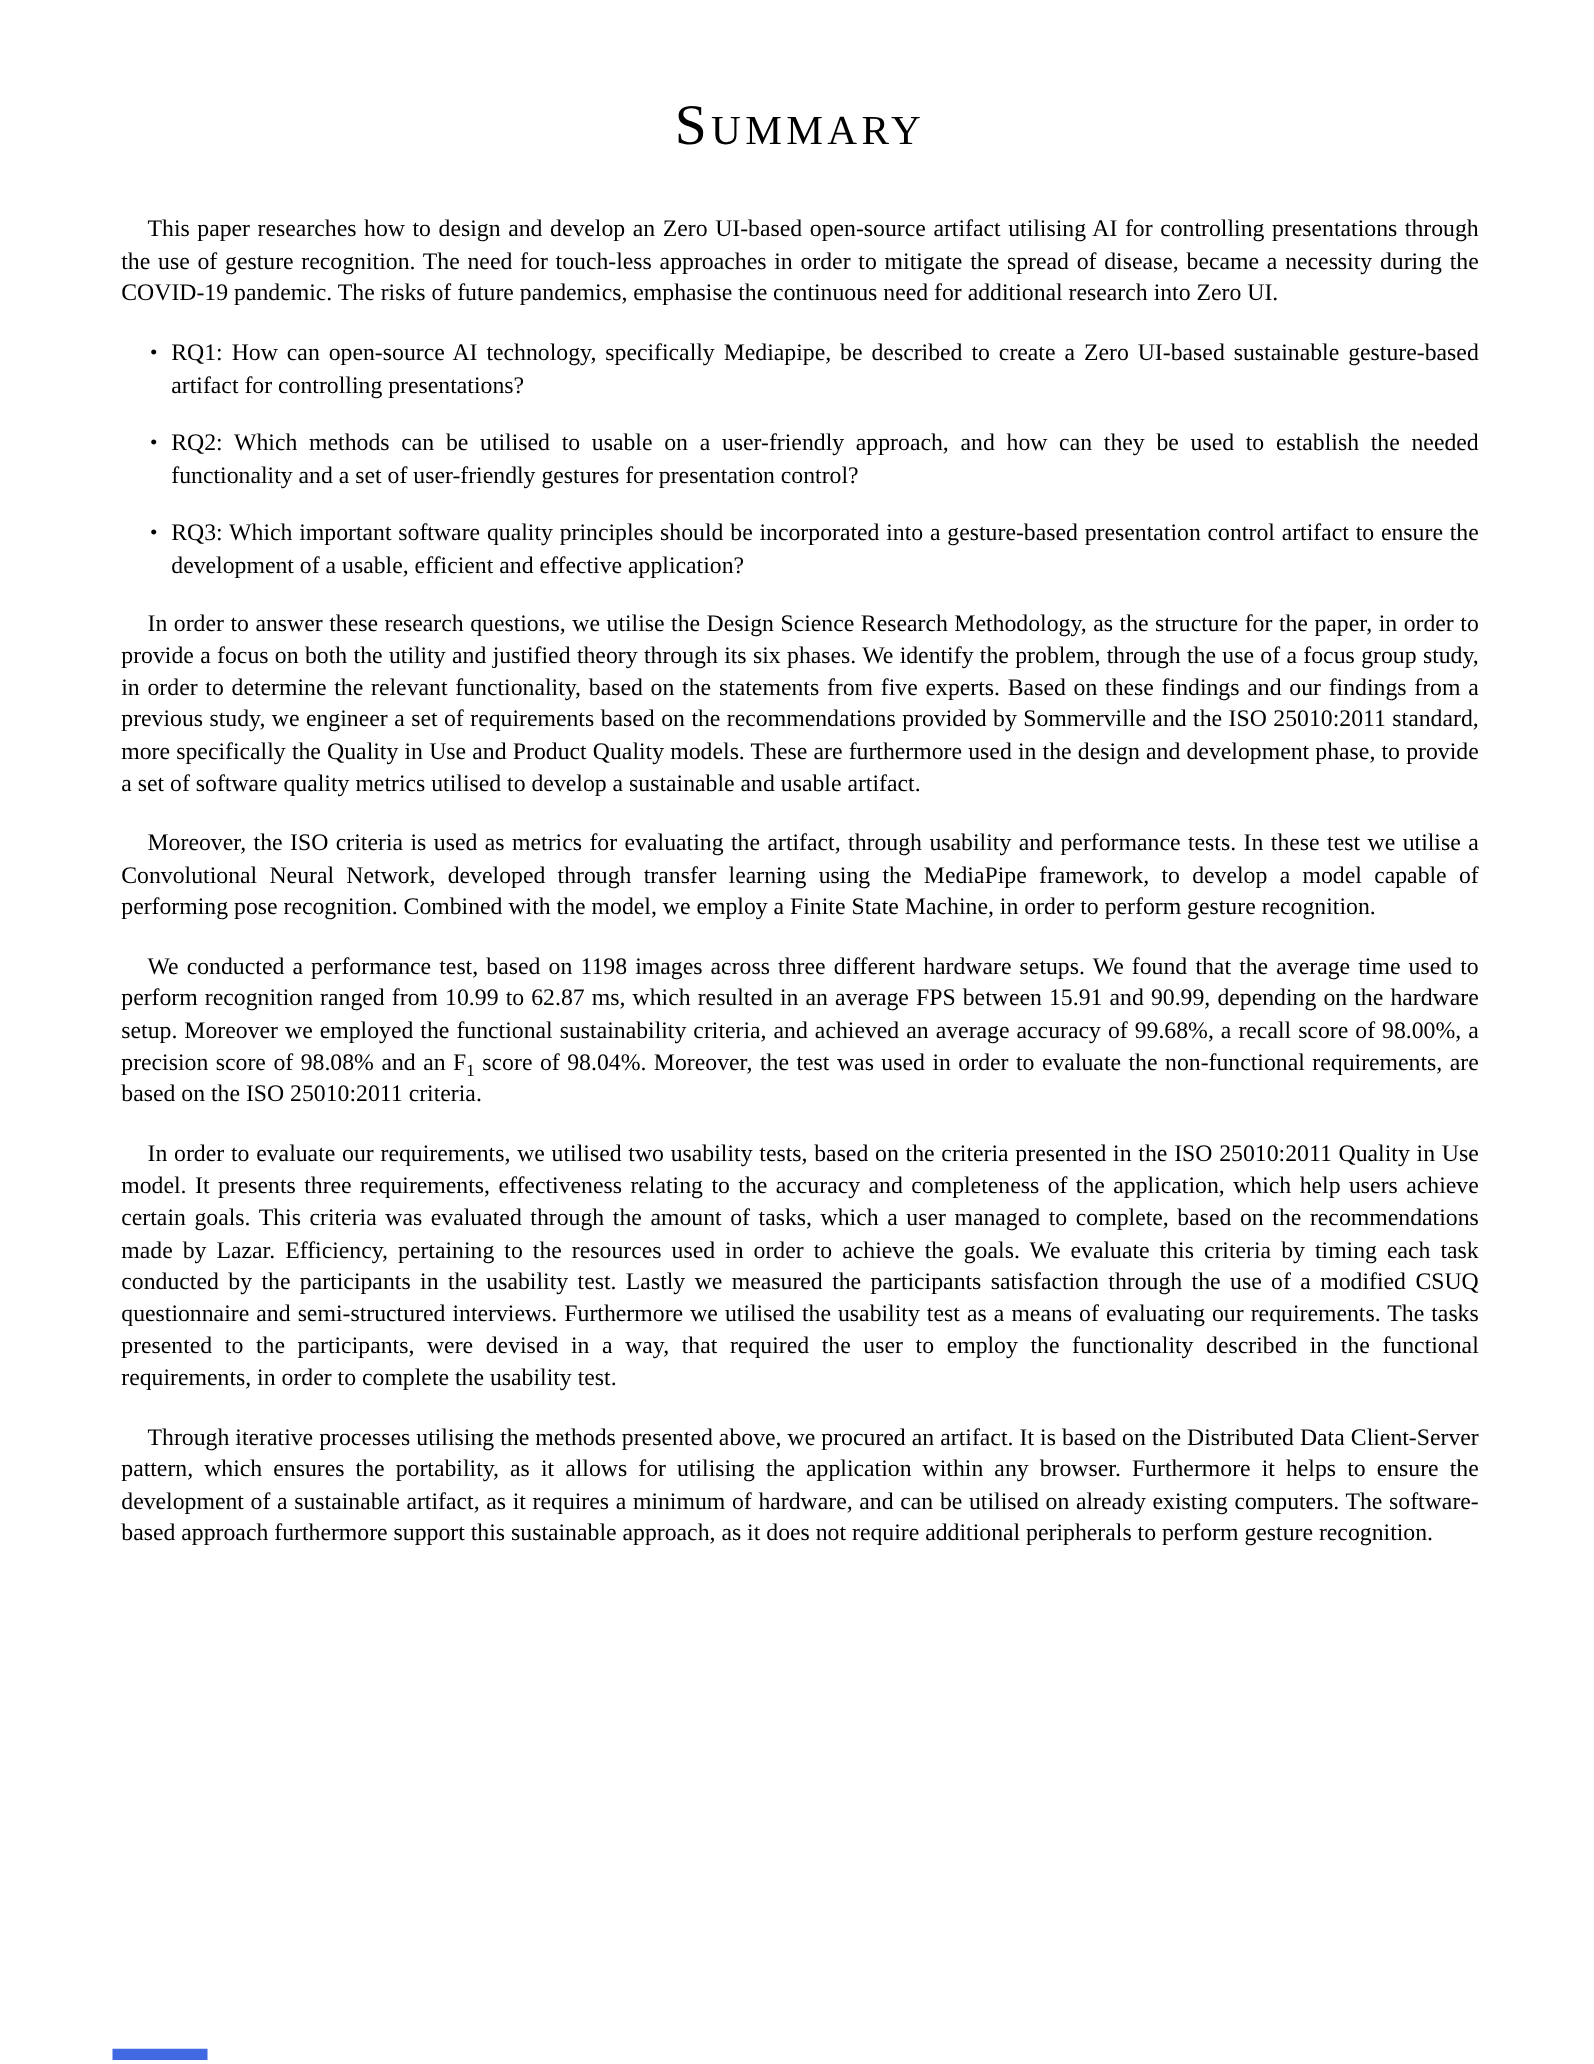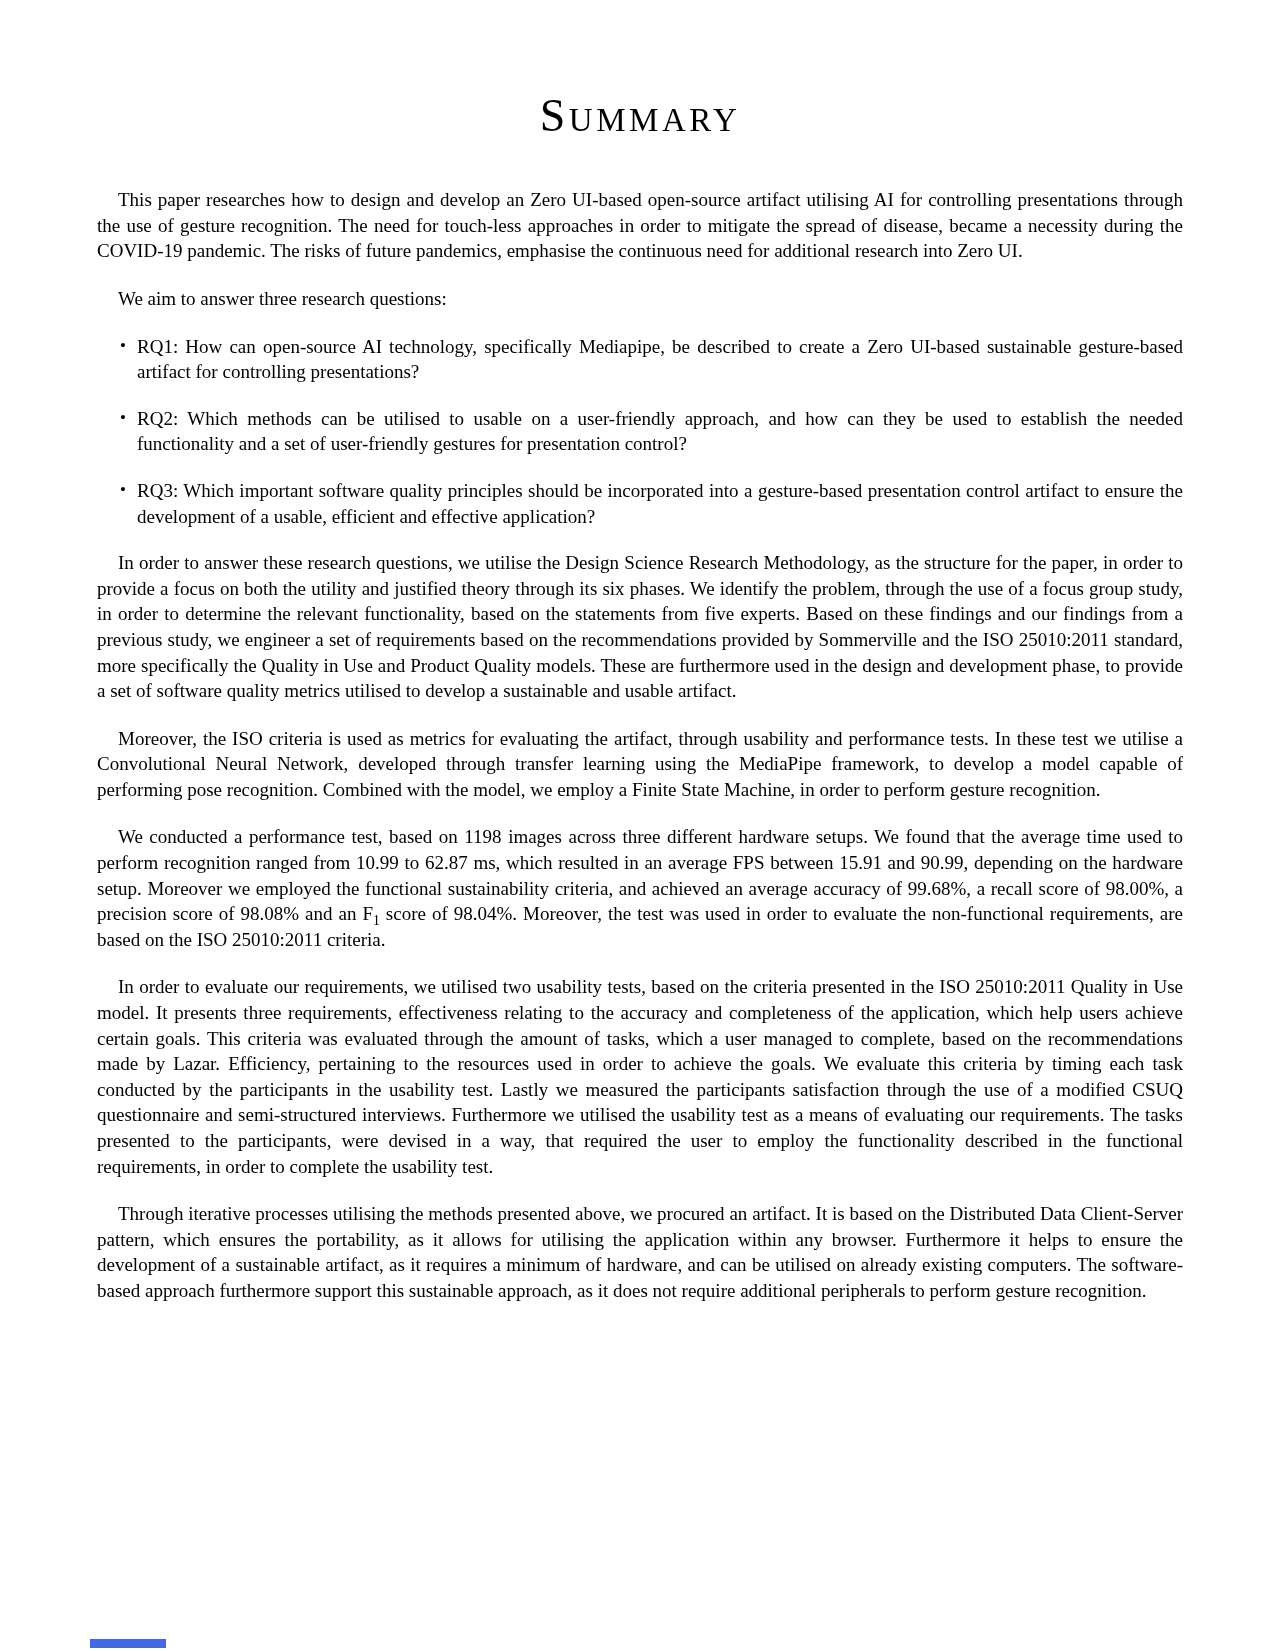--- a/index.html
+++ b/index.html
@@ -8,21 +8,21 @@
     width: 1275px;
     height: 1651px;
     background: #ffffff;
     font-family: "Liberation Serif", "DejaVu Serif", serif;
     color: #000000;
     overflow: hidden;
   }
   .doc {
     position: absolute;
     left: 97px;
-    top: 88px;
+    top: 72px;
     width: 1086px;
   }
   .title {
     margin: 0 0 44px 0;
     text-align: center;
     font-size: 33px;
     font-weight: 500;
     letter-spacing: 3.5px;
     text-transform: uppercase;
     line-height: 1.2;
@@ -70,21 +70,20 @@
   }
 </style>
 </head>
 <body>
 
 <div class="page">
   <div class="doc">
     <h1 class="title">Summary</h1>
     <div class="body-text">
         <div class="para"><span class="seg-n">This paper researches how to design and develop an Zero UI-based open-source artifact utilising AI for controlling presentations through the use of gesture recognition. The need for touch-less approaches in order to mitigate the spread of disease, became a necessity during the COVID-19 pandemic. The risks of future pandemics, emphasise the continuous need for additional research into Zero UI.</span></div>
-        <div class="para"><span class="seg-n">We aim to answer three research questions:</span></div>
         <div class="bullet-item"><span class="bullet-marker">•</span><span class="seg-b">RQ1:</span><span class="seg-n"> How can open-source AI technology, specifically Mediapipe, be described to create a Zero UI-based sustainable gesture-based artifact for controlling presentations?</span></div>
         <div class="bullet-item"><span class="bullet-marker">•</span><span class="seg-b">RQ2:</span><span class="seg-n"> Which methods can be utilised to usable on a user-friendly approach, and how can they be used to establish the needed functionality and a set of user-friendly gestures for presentation control?</span></div>
         <div class="bullet-item"><span class="bullet-marker">•</span><span class="seg-b">RQ3:</span><span class="seg-n"> Which important software quality principles should be incorporated into a gesture-based presentation control artifact to ensure the development of a usable, efficient and effective application?</span></div>
         <div class="para"><span class="seg-n">In order to answer these research questions, we utilise the Design Science Research Methodology, as the structure for the paper, in order to provide a focus on both the </span><span class="seg-i">utility</span><span class="seg-n"> and </span><span class="seg-i">justified theory</span><span class="seg-n"> through its six phases. We identify the problem, through the use of a focus group study, in order to determine the relevant functionality, based on the statements from five experts. Based on these findings and our findings from a previous study, we engineer a set of requirements based on the recommendations provided by Sommerville and the ISO 25010:2011 standard, more specifically the </span><span class="seg-i">Quality in Use</span><span class="seg-n"> and </span><span class="seg-i">Product Quality</span><span class="seg-n"> models. These are furthermore used in the design and development phase, to provide a set of software quality metrics utilised to develop a sustainable and usable artifact.</span></div>
         <div class="para"><span class="seg-n">Moreover, the ISO criteria is used as metrics for evaluating the artifact, through usability and performance tests. In these test we utilise a Convolutional Neural Network, developed through transfer learning using the MediaPipe framework, to develop a model capable of performing pose recognition. Combined with the model, we employ a Finite State Machine, in order to perform gesture recognition.</span></div>
         <div class="para"><span class="seg-n">We conducted a performance test, based on 1198 images across three different hardware setups. We found that the average time used to perform recognition ranged from 10.99 to 62.87 ms, which resulted in an average FPS between 15.91 and 90.99, depending on the hardware setup. Moreover we employed the </span><span class="seg-i">functional sustainability</span><span class="seg-n"> criteria, and achieved an average accuracy of 99.68%, a recall score of 98.00%, a precision score of 98.08% and an </span><span class="seg-i">F</span><span class="seg-sub">1</span><span class="seg-n"> score of 98.04%. Moreover, the test was used in order to evaluate the non-functional requirements, are based on the ISO 25010:2011 criteria.</span></div>
         <div class="para"><span class="seg-n">In order to evaluate our requirements, we utilised two usability tests, based on the criteria presented in the ISO 25010:2011 </span><span class="seg-i">Quality in Use</span><span class="seg-n"> model. It presents three requirements, </span><span class="seg-i">effectiveness</span><span class="seg-n"> relating to the accuracy and completeness of the application, which help users achieve certain goals. This criteria was evaluated through the amount of tasks, which a user managed to complete, based on the recommendations made by Lazar. </span><span class="seg-i">Efficiency</span><span class="seg-n">, pertaining to the resources used in order to achieve the goals. We evaluate this criteria by timing each task conducted by the participants in the usability test. Lastly we measured the participants </span><span class="seg-i">satisfaction</span><span class="seg-n"> through the use of a modified CSUQ questionnaire and semi-structured interviews. Furthermore we utilised the usability test as a means of evaluating our requirements. The tasks presented to the participants, were devised in a way, that required the user to employ the functionality described in the functional requirements, in order to complete the usability test.</span></div>
         <div class="para"><span class="seg-n">Through iterative processes utilising the methods presented above, we procured an artifact. It is based on the </span><span class="seg-i">Distributed Data Client-Server</span><span class="seg-n"> pattern, which ensures the </span><span class="seg-i">portability</span><span class="seg-n">, as it allows for utilising the application within any browser. Furthermore it helps to ensure the development of a sustainable artifact, as it requires a minimum of hardware, and can be utilised on already existing computers. The software-based approach furthermore support this sustainable approach, as it does not require additional peripherals to perform gesture recognition.</span></div>
       </div>
   </div>

